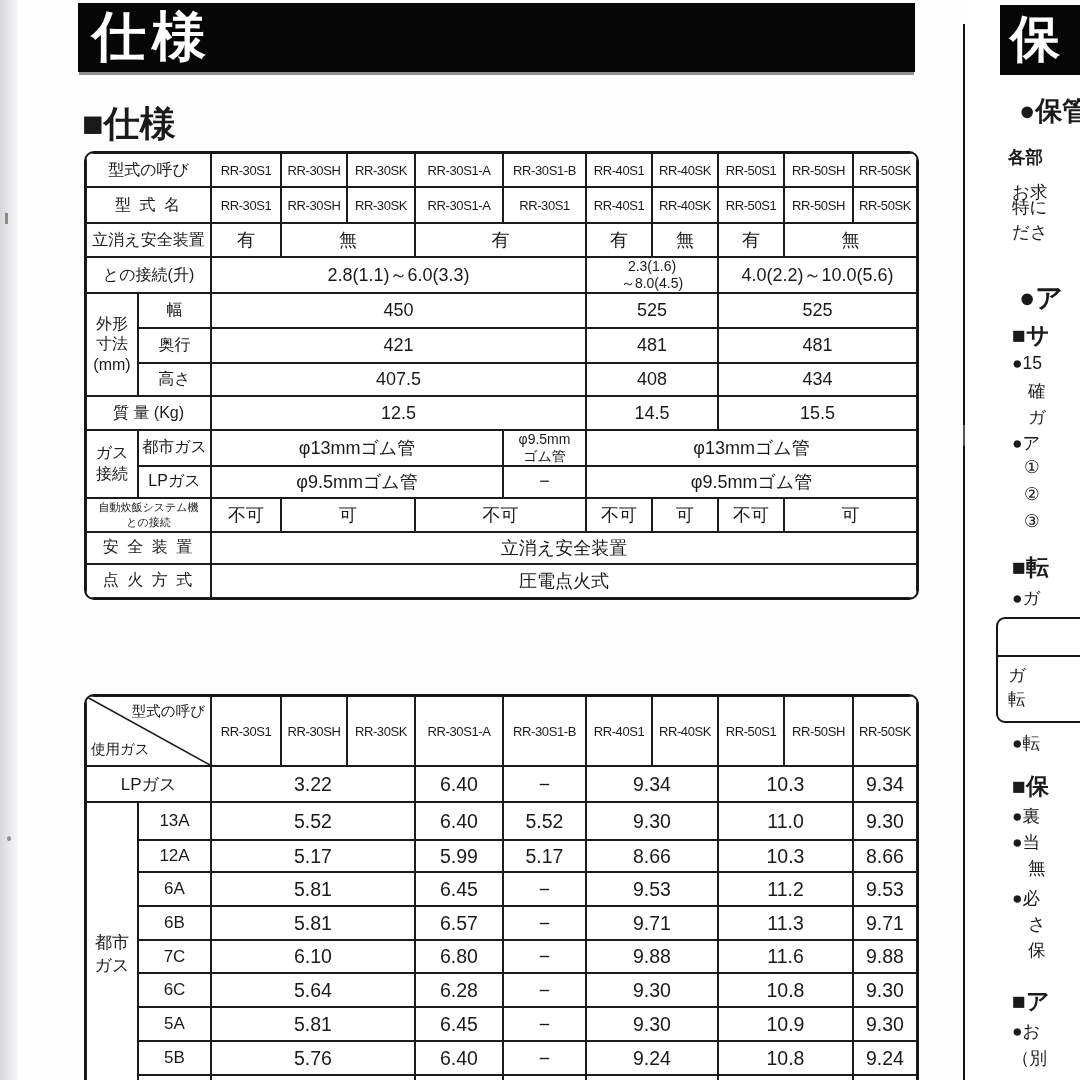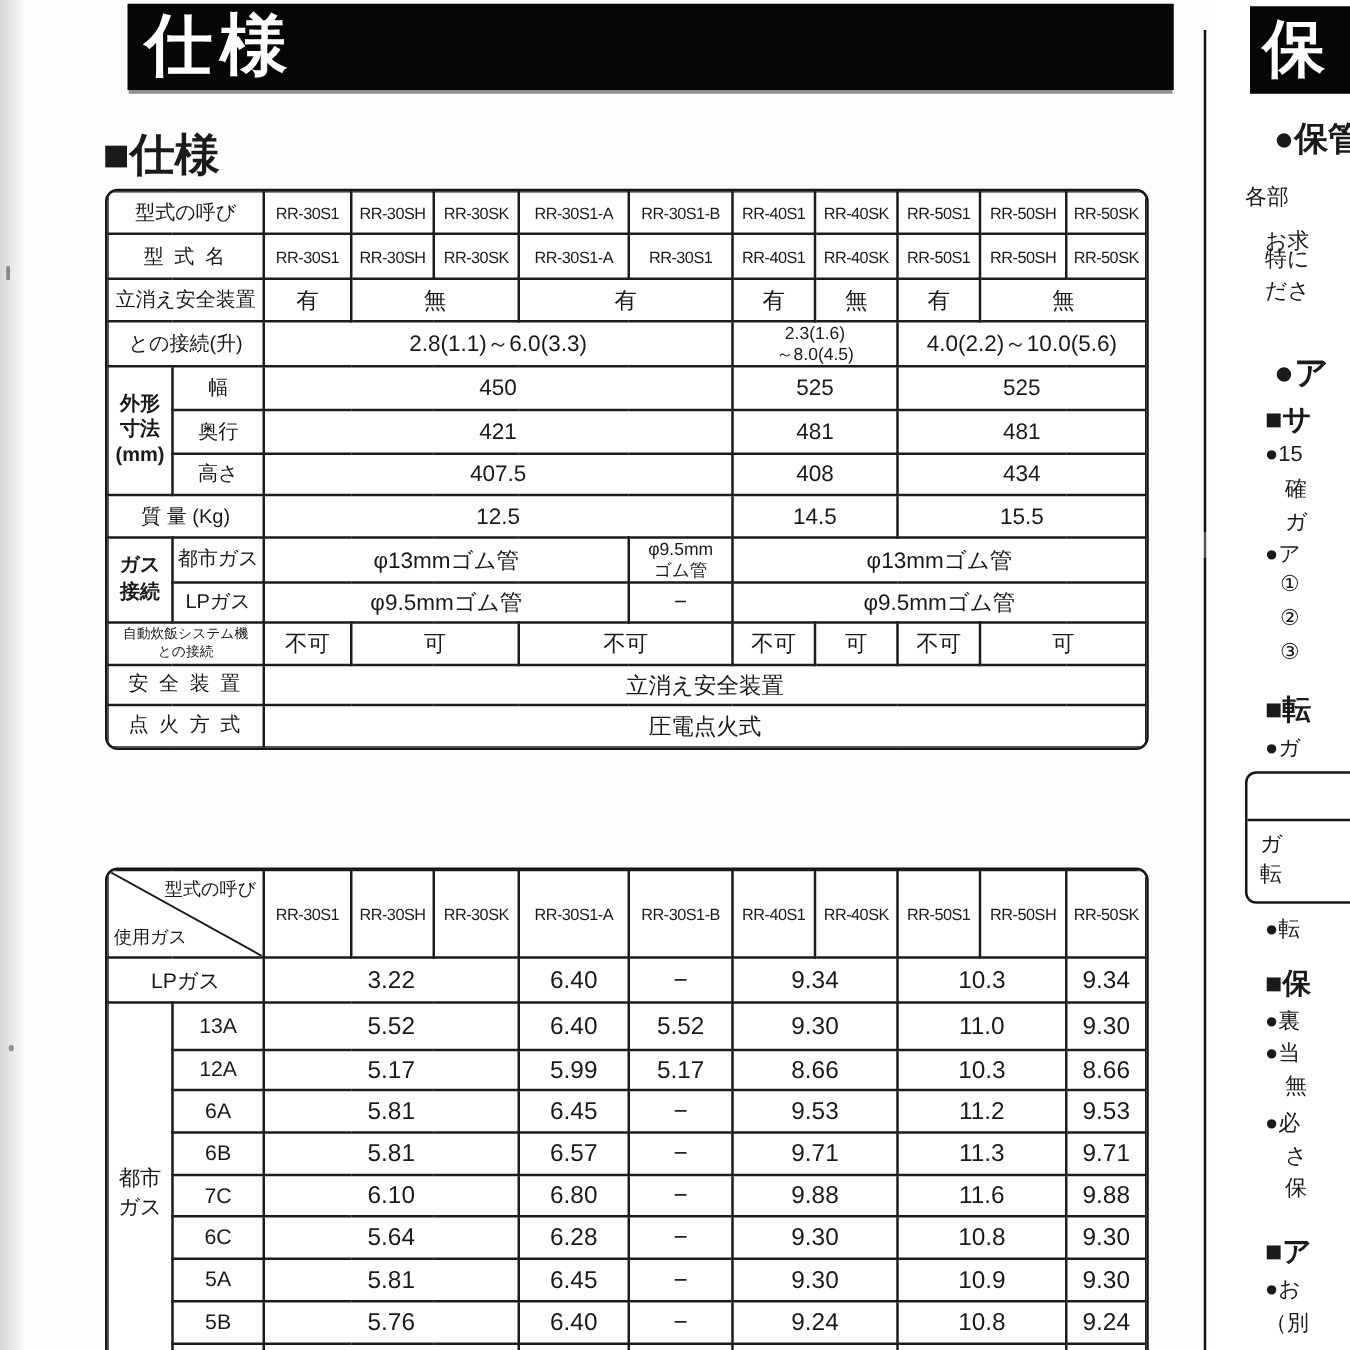--- a/index.html
+++ b/index.html
@@ -6,42 +6,42 @@
   .canvas{position:relative;width:1080px;height:1080px;background:#fdfdfd;overflow:hidden;
           font-family:"Liberation Sans",sans-serif;color:#1a1a1a;}
   .left-strip{position:absolute;left:0;top:0;width:18px;height:1080px;
           background:linear-gradient(90deg,#d6d6d9,#eeeef0 70%,#f8f8f8);}
   .speck1{position:absolute;left:5px;top:213px;width:3px;height:11px;background:#8a8a8a;}
   .speck2{position:absolute;left:7px;top:836px;width:4px;height:5px;border-radius:50%;background:#909090;}
   .page-divider{position:absolute;left:963px;top:24px;width:2px;height:1056px;
           background:linear-gradient(#111 0 38%, #555 38% 40%, #111 40% 100%);}
 
   .banner{position:absolute;left:78px;top:3px;width:837px;height:69px;background:#060606;
-          box-shadow:0 4px 0 -1px rgba(10,10,10,.45);margin-left:24px;}
+          box-shadow:0 4px 0 -1px rgba(10,10,10,.45);}
   .banner span{display:block;line-height:66px;padding-left:14px;color:#fff;font-weight:bold;
           font-size:54px;letter-spacing:6px;}
 
   .sec-h{position:absolute;font-weight:bold;white-space:nowrap;}
   #h-spec{left:82px;top:100px;font-size:36px;}
   #h-gas{left:80px;top:637px;font-size:29px;letter-spacing:-0.5px;}
 
   .tbl-wrap{position:absolute;border:2.5px solid #161616;border-radius:10px;overflow:hidden;background:#fff;}
   #wrap1{left:84px;top:151px;width:831px;}
   #wrap2{left:84px;top:694px;width:831px;}
   table.t{border-collapse:collapse;table-layout:fixed;margin:-1px;width:833px;}
   table.t td{border:2px solid #1c1c1c;text-align:center;vertical-align:middle;padding:0;
           overflow:hidden;white-space:nowrap;}
   .h34{height:34px}.h36{height:36px}.h33{height:33px}.h35{height:35px}
   .h32{height:32px}.h70{height:70px}.h38{height:38px}.h30{height:30px}
   .lab{font-size:16px;}
   .lab-sp{letter-spacing:2px;}
   .mh{font-size:13px;letter-spacing:-0.4px;}
   .val{font-size:18px;}
   .val2{font-size:19.5px;}
-  .group{font-size:16px;line-height:1.28;white-space:normal;font-weight:bold;}
+  .group{font-size:16px;line-height:1.28;white-space:normal;}
   .sub{font-size:16px;}
   .sub2{font-size:17px;}
   .auto-lab{font-size:11px;line-height:1.35;}
   .two-line{font-size:14px;line-height:1.2;}
   .corner{position:relative;padding:0;}
   .corner svg{position:absolute;left:0;top:0;width:100%;height:100%;}
   .corner .ct{position:absolute;right:5px;top:5px;font-size:14.5px;}
   .corner .cb{position:absolute;left:4px;bottom:6px;font-size:14.5px;}
 
   .right-page{position:absolute;left:968px;top:0;width:112px;height:1080px;background:#fff;overflow:hidden;}
@@ -340,21 +340,21 @@
       </table>
   </div>
 
   <div class="page-divider"></div>
 
   <div class="right-page">
     <div class="rp rp-banner">
       <span>保</span>
     </div>
     <div class="rp rp-h1" style="left:30px;top:93px;">●保管</div>
-    <div class="rp rp-body" style="left:28px;top:145px;">各部</div>
+    <div class="rp rp-body" style="left:40px;top:145px;font-weight:bold;">各部</div>
     <div class="rp rp-body" style="left:44px;top:180px;">お求</div>
     <div class="rp rp-body" style="left:44px;top:195px;">特に</div>
     <div class="rp rp-body" style="left:44px;top:220px;">ださ</div>
     <div class="rp rp-h1" style="left:30px;top:280px;">●ア</div>
     <div class="rp rp-h2" style="left:44px;top:320px;">■サ</div>
     <div class="rp rp-body" style="left:44px;top:353px;">●15</div>
     <div class="rp rp-body" style="left:60px;top:379px;">確</div>
     <div class="rp rp-body" style="left:60px;top:405px;">ガ</div>
     <div class="rp rp-body" style="left:44px;top:431px;">●ア</div>
     <div class="rp rp-body" style="left:56px;top:457px;">①</div>

